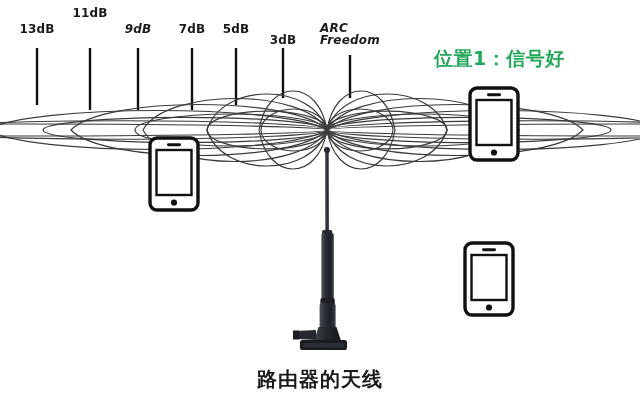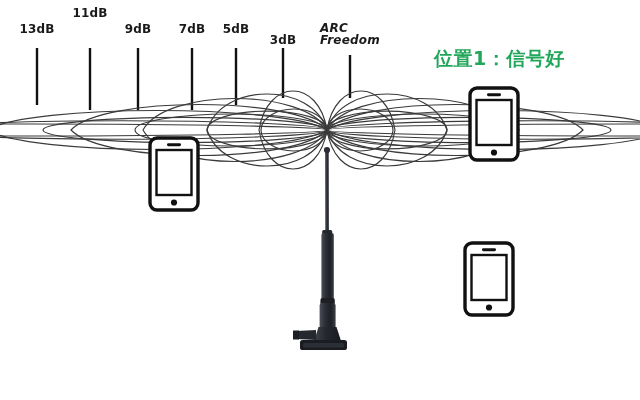--- a/index.html
+++ b/index.html
@@ -173,28 +173,29 @@
           <rect x="482" y="248.2" width="14" height="3" rx="1.4" fill="#111111"></rect>
           <circle cx="489" cy="307.5" r="3.1" fill="#111111"></circle>
         </g>
       </g>
 
   </svg>
 
   <div id="db-labels">
       <div class="db-label" style="left: 37px; top: 23px;">13dB</div>
       <div class="db-label" style="left: 90px; top: 7px;">11dB</div>
-      <div class="db-label" style="left: 138px; top: 23px;">9dB</div>
+      <div class="db-label" style="left: 138px; top: 23px; font-style: italic;">9dB</div>
       <div class="db-label" style="left: 192px; top: 23px;">7dB</div>
       <div class="db-label" style="left: 236px; top: 23px;">5dB</div>
       <div class="db-label" style="left: 283px; top: 34px;">3dB</div>
       <div class="db-label two-line" style="left: 350px; top: 22px;">
         <div>ARC</div>
         <div>Freedom</div>
       </div>
     </div>
 
   <div class="pos-label" id="pos-label-1">位置1：信号好</div>
 
 
 
+  <div class="caption">路由器的天线</div>
 
 </div>
 
 </body></html>

